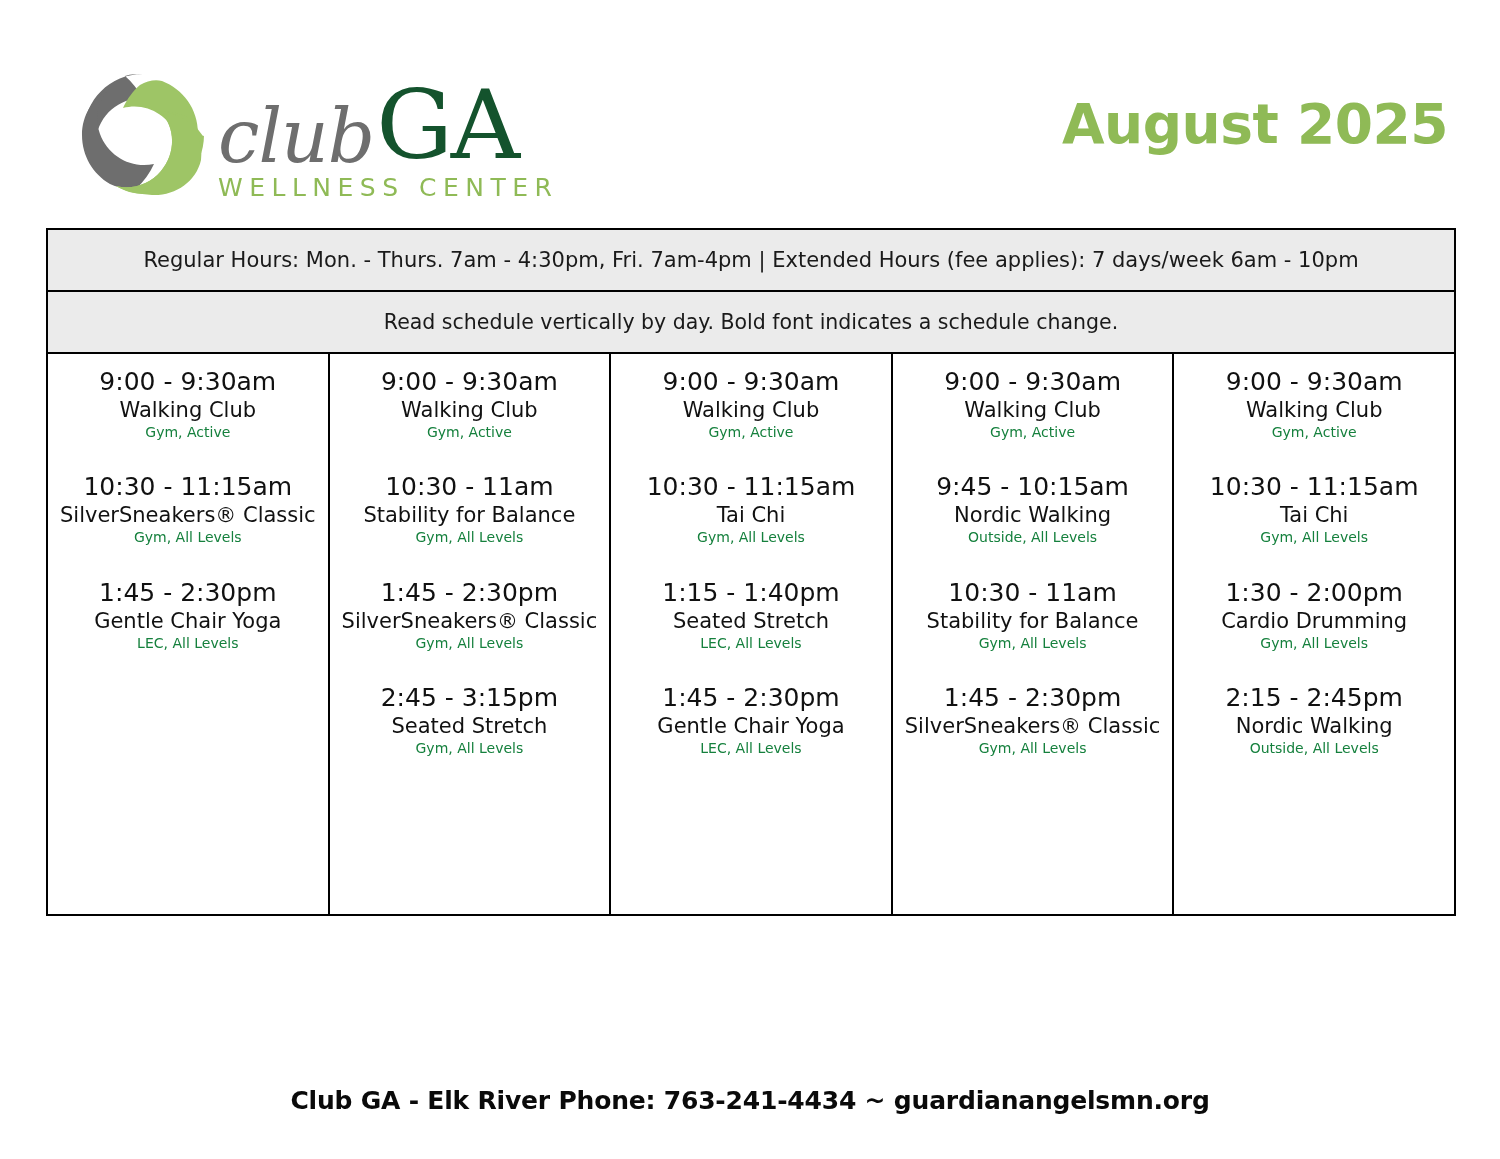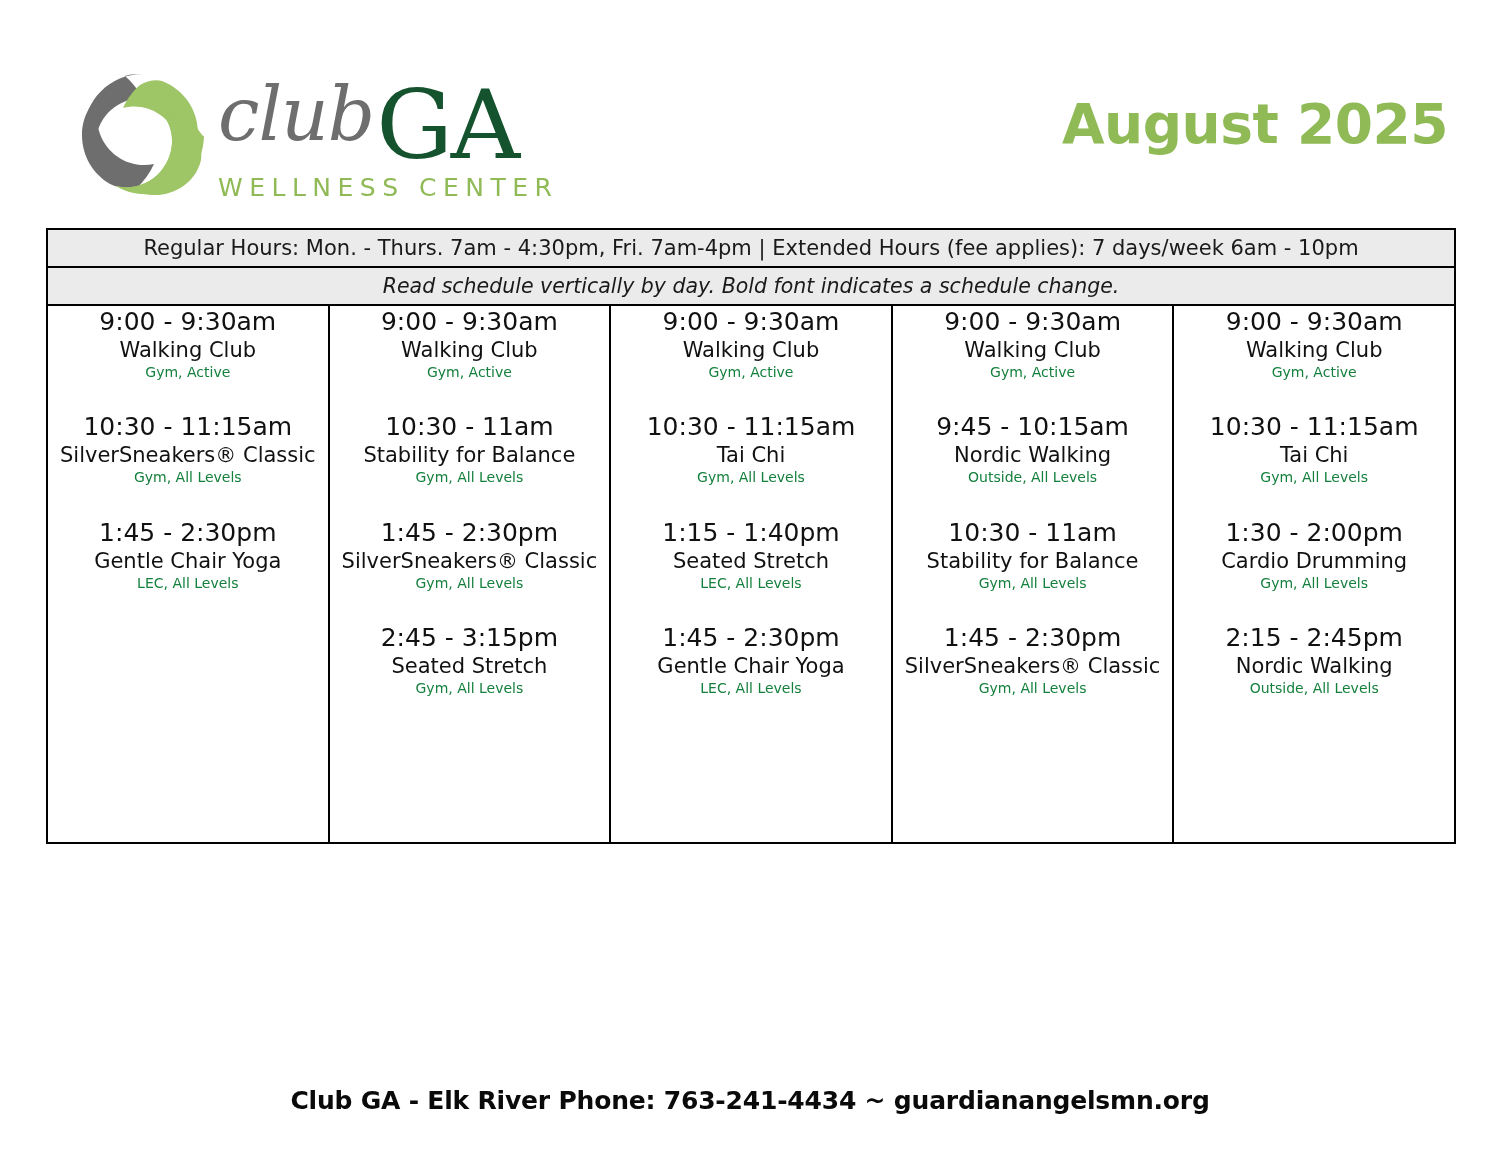--- a/index.html
+++ b/index.html
@@ -42,21 +42,21 @@
     height: 146px;
     flex: 0 0 146px;
   }
   .logo-text {
     margin-left: 2px;
     position: relative;
     top: 4px;
   }
   .logo-wordmark {
     display: flex;
-    align-items: flex-start;
+    align-items: flex-end;
     line-height: 1;
   }
   .logo-club {
     font-family: "DejaVu Serif", "Liberation Serif", serif;
     font-style: italic;
     font-size: 74px;
     color: #6e6e6e;
     letter-spacing: -1px;
   }
   .logo-ga {
@@ -94,34 +94,33 @@
   .schedule {
     position: absolute;
     left: 46px;
     top: 228px;
     width: 1410px;
     border-collapse: collapse;
     table-layout: fixed;
   }
   .schedule td, .schedule th {
     border: 2px solid #000000;
-    padding: 0;
+    padding: 12px;
   }
   .banner-cell {
     background: #ebebeb;
     text-align: center;
     font-size: 21px;
     color: #1a1a1a;
     height: 36px;
     padding: 5px 8px;
     font-weight: normal;
   }
   .banner-cell.note {
     font-size: 20.5px;
-    font-style: italic;
   }
   .day-head {
     background: #9ec566;
     color: #ffffff;
     font-weight: bold;
     font-size: 30px;
     text-align: center;
     height: 42px;
     padding: 4px 0 6px 0;
     letter-spacing: 0.3px;

